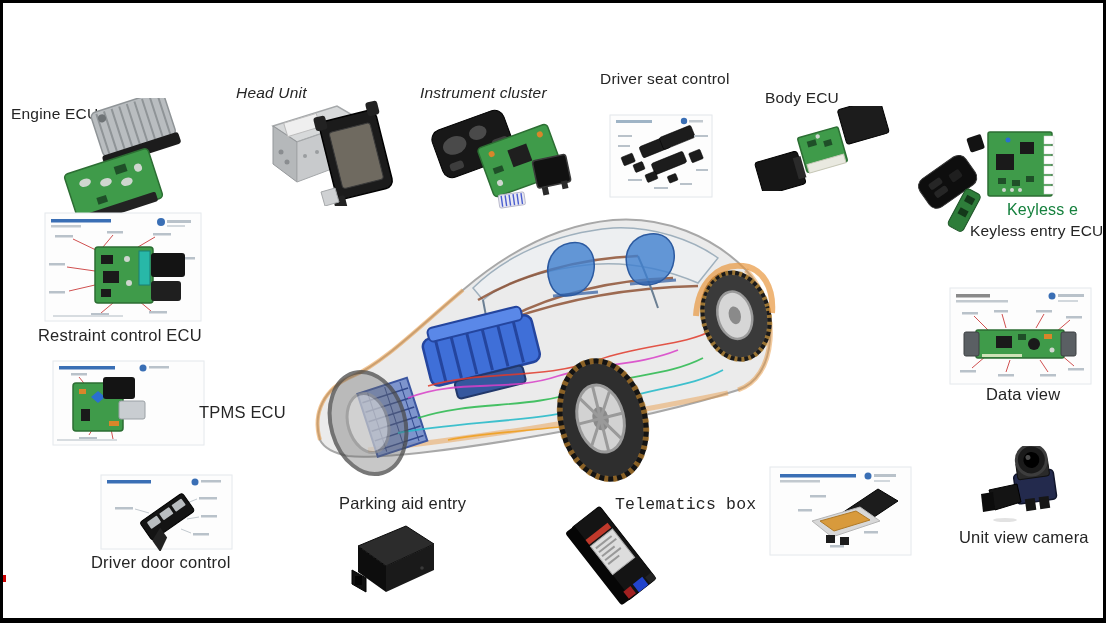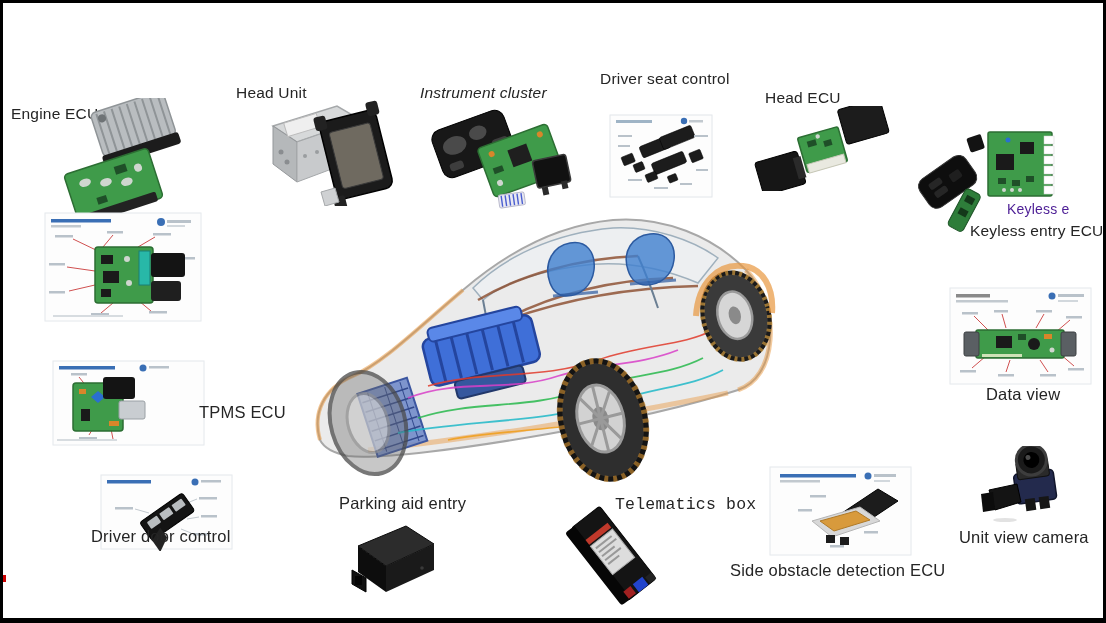--- a/index.html
+++ b/index.html
@@ -1,20 +1,20 @@
 <!DOCTYPE html>
 <html><head>
 <meta charset="utf-8">
 <style>
   html,body{margin:0;padding:0;background:#e8e8e8;font-family:"Liberation Sans",sans-serif;}
   .stage{position:relative;width:1106px;height:623px;background:#ffffff;box-sizing:border-box;
          border-style:solid;border-color:#000;border-width:3px 3px 5px 3px;overflow:hidden;}
   .lbl{position:absolute;color:#252525;font-size:15.5px;letter-spacing:.2px;white-space:nowrap;}
   .lbl.big{font-size:16.5px;}
-  .lbl.gray{color:#4c1d95;font-size:14px;}
+  .lbl.gray{color:#15803d;font-size:16px;}
   .comp{position:absolute;}
   .comp svg{display:block;width:100%;height:100%;}
   .redtick{position:absolute;left:0;top:572px;width:3px;height:7px;background:#c00;}
 </style>
 </head>
 <body>
 
 <div class="stage">
 
   <div class="comp" style="left:295px;top:185px;width:480px;height:310px;">
@@ -100,21 +100,21 @@
 
       <g>
         <rect x="14" y="120" width="58" height="3" fill="#b9672f" opacity="0.8"></rect>
         <rect x="14" y="126" width="34" height="2" fill="#bdbdbd"></rect>
         <circle cx="102" cy="122" r="4" fill="#3a6fb5"></circle>
         <rect x="108" y="120" width="16" height="3" fill="#bdbdbd"></rect>
       </g>
     </svg>
   </div>
 
-  <div class="lbl" style="left:233px;top:81px;">Head Unit</div>
+  <div class="lbl" style="left:233px;top:81px;font-style:italic;">Head Unit</div>
   <div class="comp" style="left:262px;top:93px;width:135px;height:110px;">
     <svg viewBox="0 0 135 110">
       <polygon points="8,30 72,10 96,24 32,46" fill="#d7d9da" stroke="#a5a8aa" stroke-width="1.5"></polygon>
       <polygon points="8,30 32,46 32,86 8,68" fill="#b5b8ba" stroke="#94979a" stroke-width="1"></polygon>
       <polygon points="32,46 96,24 96,62 32,86" fill="#c8cacc" stroke="#a5a8aa" stroke-width="1"></polygon>
       <rect x="20" y="22" width="34" height="14" transform="rotate(-17 37 29)" fill="#efefef" stroke="#bbb"></rect>
       <circle cx="16" cy="56" r="2.5" fill="#8a8d90"></circle>
         <circle cx="22" cy="66" r="2.5" fill="#8a8d90"></circle>
       <circle cx="40" cy="60" r="2" fill="#9a9da0"></circle>
         <circle cx="52" cy="56" r="2" fill="#9a9da0"></circle>
@@ -182,21 +182,21 @@
           <rect x="12" y="34" width="12" height="2"></rect>
         <rect x="88" y="24" width="14" height="2"></rect>
           <rect x="90" y="58" width="12" height="2"></rect>
         <rect x="22" y="68" width="14" height="2"></rect>
           <rect x="48" y="76" width="14" height="2"></rect>
         <rect x="74" y="72" width="12" height="2"></rect>
       </g>
     </svg>
   </div>
 
-  <div class="lbl" style="left:762px;top:86px;">Head ECU</div>
+  <div class="lbl" style="left:762px;top:86px;">Body ECU</div>
   <div class="comp" style="left:748px;top:103px;width:140px;height:85px;">
     <svg viewBox="0 0 140 85">
       <g transform="rotate(-16 70 42)">
         <rect x="2" y="38" width="44" height="34" rx="3" fill="#161616" stroke="#000"></rect>
         <rect x="40" y="44" width="8" height="22" fill="#2a2a2a"></rect>
         <rect x="50" y="26" width="42" height="36" rx="2" fill="#3f9b4a" stroke="#2c6e33" stroke-width="1.5"></rect>
         <rect x="52" y="54" width="38" height="9" fill="#e9e9e0" stroke="#c9c9b9"></rect>
         <rect x="58" y="32" width="9" height="6" fill="#1f4f28"></rect>
         <rect x="74" y="36" width="8" height="6" fill="#1f4f28"></rect>
         <circle cx="70" cy="30" r="2.2" fill="#cfd6cf"></circle>
@@ -271,20 +271,21 @@
       <rect x="58" y="44" width="12" height="9" fill="#1a1a1a"></rect>
       <rect x="60" y="60" width="16" height="12" fill="#1a1a1a"></rect>
       <rect x="58" y="78" width="10" height="8" fill="#1a1a1a"></rect>
       <circle cx="84" cy="48" r="3" fill="#cfd6cf"></circle>
         <circle cx="86" cy="72" r="3" fill="#cfd6cf"></circle>
       <rect x="108" y="42" width="34" height="24" rx="3" fill="#141414"></rect>
       <rect x="108" y="70" width="30" height="20" rx="3" fill="#1f1f1f"></rect>
       <rect x="10" y="104" width="70" height="2" fill="#d7dce0"></rect>
     </svg>
   </div>
+  <div class="lbl big" style="left:35px;top:323px;">Restraint control ECU</div>
 
   <div class="comp" style="left:48px;top:356px;width:155px;height:88px;">
     <svg viewBox="0 0 155 88">
       <rect x="2" y="2" width="151" height="84" fill="#fdfdfd" stroke="#e4e8ec"></rect>
       <rect x="8" y="7" width="56" height="3.5" fill="#3a6fb5"></rect>
       <circle cx="92" cy="9" r="3.5" fill="#3a6fb5"></circle>
       <rect x="98" y="7" width="20" height="2.5" fill="#b9c2ca"></rect>
       <g stroke="#d05050" stroke-width="1">
         <path d="M36,28 L28,18 M44,66 L38,76 M60,70 L62,80"></path>
       </g>
@@ -354,21 +355,21 @@
       <path d="M36,36 L50,40 M98,26 L88,30 M100,44 L88,46 M92,60 L82,56" stroke="#c2c9cf" stroke-width="1"></path>
       <g transform="rotate(-35 66 44)">
         <rect x="42" y="34" width="52" height="22" rx="3" fill="#141414" stroke="#000"></rect>
         <polygon points="42,56 42,70 56,62 56,50" fill="#222"></polygon>
         <rect x="48" y="38" width="12" height="8" rx="1" fill="#b9bdc0"></rect>
         <rect x="63" y="38" width="12" height="8" rx="1" fill="#b9bdc0"></rect>
         <rect x="78" y="38" width="12" height="8" rx="1" fill="#b9bdc0"></rect>
       </g>
     </svg>
   </div>
-  <div class="lbl big" style="left:88px;top:524px;">Driver door control</div>
+  <div class="lbl big" style="left:88px;top:550px;">Driver door control</div>
 
   <div class="lbl big" style="left:336px;top:491px;">Parking aid entry</div>
   <div class="comp" style="left:343px;top:513px;width:95px;height:88px;">
     <svg viewBox="0 0 95 88">
       <polygon points="12,30 60,10 88,28 40,50" fill="#2c2c2c" stroke="#0a0a0a"></polygon>
       <polygon points="12,30 40,50 40,76 12,56" fill="#0d0d0d"></polygon>
       <polygon points="40,50 88,28 88,54 40,76" fill="#1a1a1a"></polygon>
       <polygon points="6,54 20,62 20,76 6,68" fill="#111" stroke="#000"></polygon>
       <rect x="9" y="60" width="7" height="9" fill="#050505"></rect>
       <circle cx="76" cy="52" r="1.8" fill="#3a3a3a"></circle>
@@ -409,21 +410,20 @@
         <rect x="96" y="66" width="14" height="2.5"></rect>
           <rect x="62" y="80" width="14" height="2.5"></rect>
       </g>
       <polygon points="74,48 110,24 130,36 94,60" fill="#1c1c1c" stroke="#000"></polygon>
       <polygon points="44,56 92,42 112,56 64,72" fill="#d8d8d8" stroke="#b5b5b5"></polygon>
       <polygon points="52,56 88,46 102,55 66,66" fill="#d89a3c" stroke="#b07a28"></polygon>
       <rect x="58" y="70" width="9" height="8" fill="#1c1c1c"></rect>
       <rect x="72" y="72" width="9" height="8" fill="#1c1c1c"></rect>
     </svg>
   </div>
-  <div class="lbl big" style="left:727px;top:558px;">Side obstacle detection ECU</div>
 
   <div class="comp" style="left:972px;top:443px;width:115px;height:82px;">
     <svg viewBox="0 0 115 82">
       <g transform="rotate(-8 58 40)">
         <rect x="40" y="26" width="40" height="30" rx="4" fill="#232a4d" stroke="#11152b" stroke-width="1.5"></rect>
         <rect x="44" y="14" width="32" height="18" rx="3" fill="#2a2a2a" stroke="#111"></rect>
         <circle cx="60" cy="14" r="15" fill="#1a1a1a" stroke="#3d3d3d" stroke-width="3"></circle>
         <circle cx="60" cy="14" r="8" fill="#000"></circle>
         <circle cx="57" cy="11" r="2.5" fill="#4a4a4a"></circle>
         <rect x="48" y="52" width="10" height="12" fill="#161616"></rect>

